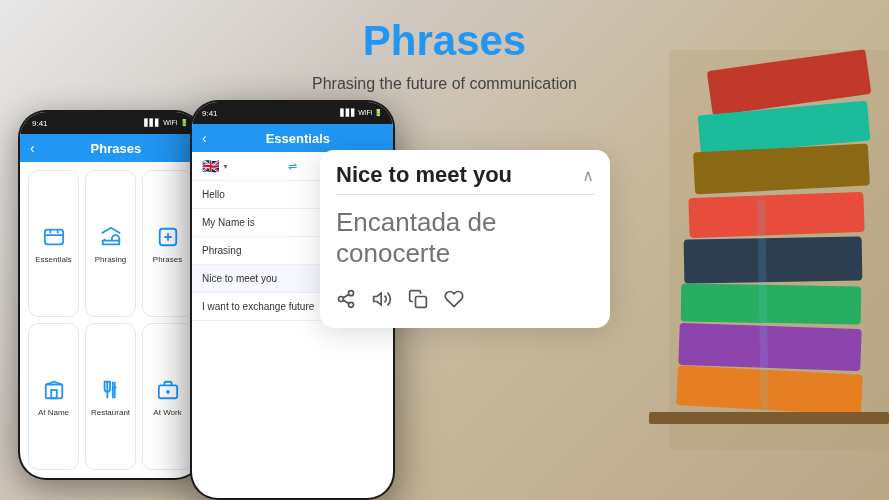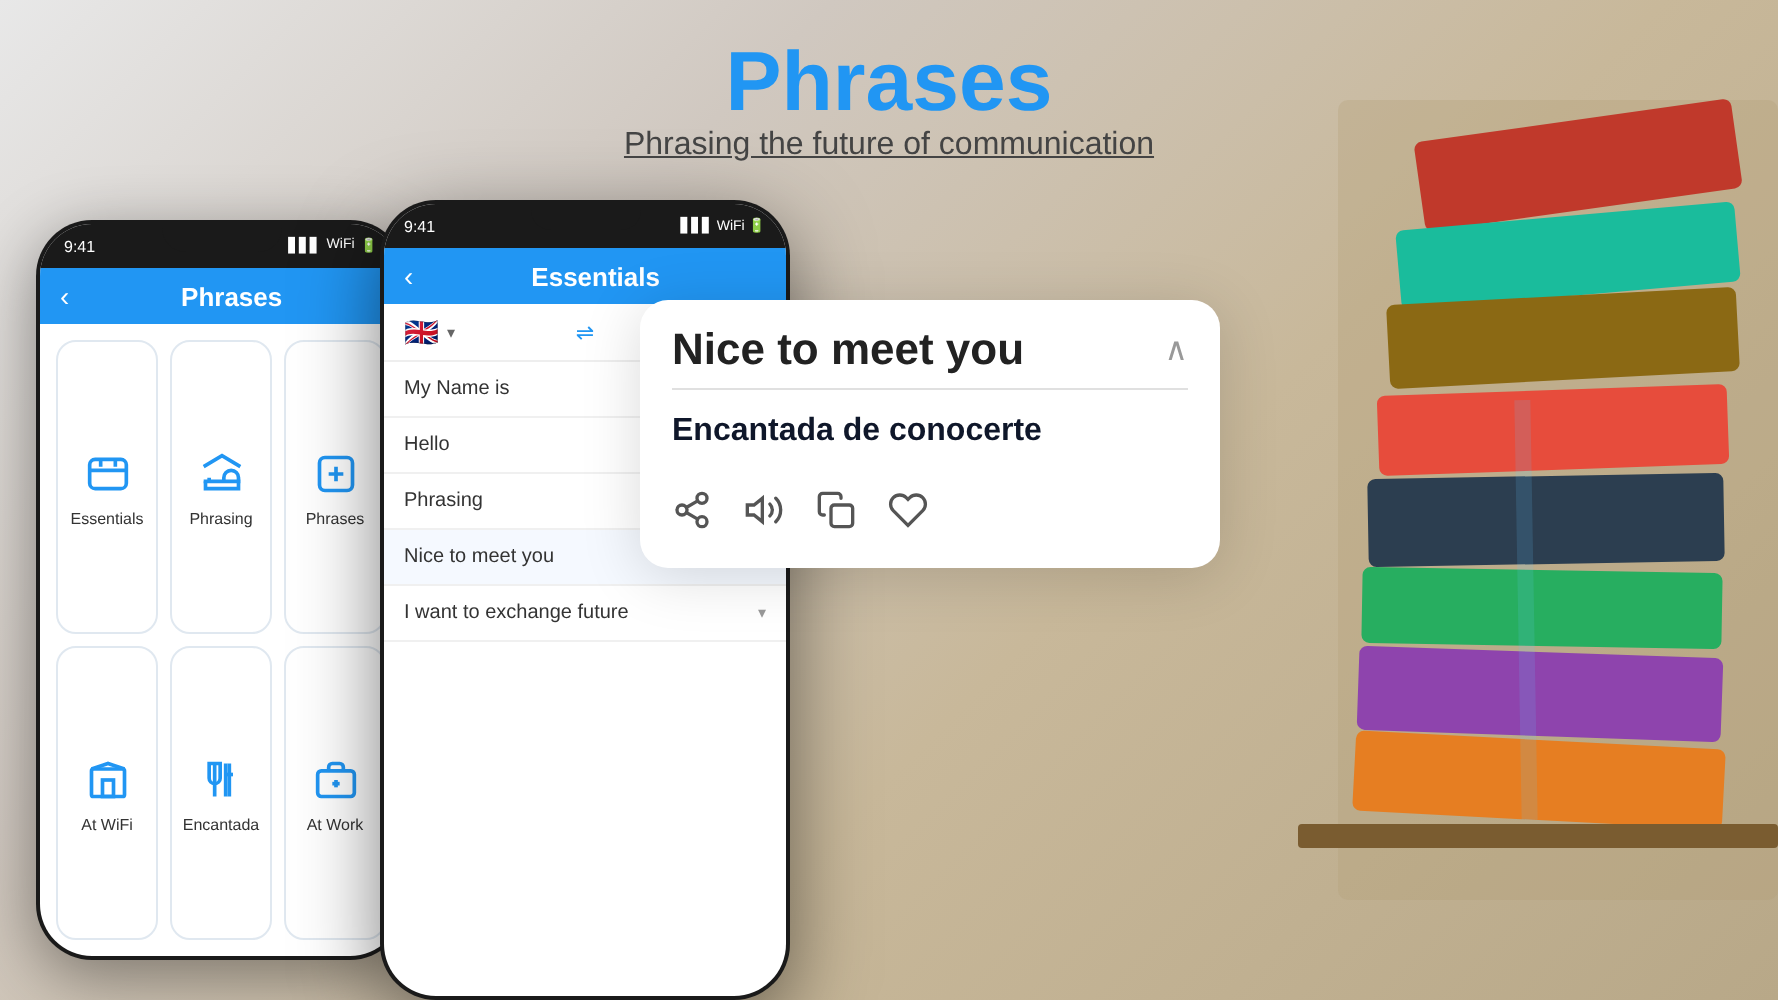--- a/index.html
+++ b/index.html
@@ -45,22 +45,21 @@
     .header-title {
       font-size: 42px;
       font-weight: 700;
       color: #2196F3;
       line-height: 1.1;
     }
 
     .header-subtitle {
       font-size: 16px;
       color: #444;
-      margin-top: 0;
-      text-decoration: underline;
+      margin-top: 11px;
     }
 
     
     .phones-container {
       position: absolute;
       top: 100px;
       left: 0;
       right: 0;
       bottom: 0;
       z-index: 5;
@@ -307,23 +306,23 @@
       font-size: 16px;
     }
 
     .phrase-divider {
       height: 1px;
       background: #e0e0e0;
       margin: 0 16px;
     }
 
     .phrase-spanish {
-      font-size: 16px;
-      font-weight: 700;
-      color: #0f172a;
+      font-size: 26px;
+      font-weight: 400;
+      color: #737373;
       padding: 12px 16px 14px;
     }
 
     .phrase-actions {
       display: flex;
       align-items: center;
       gap: 16px;
       padding: 6px 16px 14px;
     }
 
@@ -428,34 +427,34 @@
         </div>
 
         <div class="category-item">
           <div class="category-icon">
             <svg width="22" height="22" viewBox="0 0 24 24" fill="none" stroke="#2196F3" stroke-width="2">
               <rect x="3" y="6" width="18" height="15" rx="1"></rect>
               <path d="M3 6l9-3 9 3"></path>
               <rect x="9" y="12" width="6" height="9"></rect>
             </svg>
           </div>
-          <span class="category-label">At WiFi</span>
+          <span class="category-label">At Name</span>
         </div>
 
         <div class="category-item">
           <div class="category-icon">
             <svg width="22" height="22" viewBox="0 0 24 24" fill="none" stroke="#2196F3" stroke-width="2">
               <line x1="8" y1="3" x2="8" y2="21"></line>
               <path d="M5 3h6v8a3 3 0 0 1-6 0z"></path>
               <line x1="16" y1="3" x2="16" y2="21"></line>
               <path d="M14 9l4 0"></path>
               <path d="M14 3v18"></path>
             </svg>
           </div>
-          <span class="category-label">Encantada</span>
+          <span class="category-label">Restaurant</span>
         </div>
 
 
         <div class="category-item">
           <div class="category-icon">
             <svg width="22" height="22" viewBox="0 0 24 24" fill="none" stroke="#2196F3" stroke-width="2">
               <rect x="2" y="7" width="20" height="14" rx="2"></rect>
               <path d="M16 7V5a2 2 0 00-2-2h-4a2 2 0 00-2 2v2"></path>
               <line x1="12" y1="12" x2="12" y2="16"></line>
               <line x1="10" y1="14" x2="14" y2="14"></line>
@@ -487,25 +486,25 @@
         <span class="chevron-small">▾</span>
         <span class="lang-spacer"></span>
         <span class="arrow-icon">⇌</span>
         <span class="lang-spacer"></span>
         <span class="chevron-small">▾</span>
         <span style="font-size:14px;">🇪🇸</span>
       </div>
 
       <div class="phrase-list">
         <div class="phrase-item">
-          <span>My Name is</span>
-        </div>
-        <div class="phrase-item">
           <span>Hello</span>
           <span class="expand">▾</span>
+        </div>
+        <div class="phrase-item">
+          <span>My Name is</span>
         </div>
         <div class="phrase-item">
           <span>Phrasing</span>
         </div>
         <div class="phrase-item phrase-item-highlighted">
           <span>Nice to meet you</span>
           <span class="expand">▾</span>
         </div>
         <div class="phrase-item">
           <span>I want to exchange future</span>

